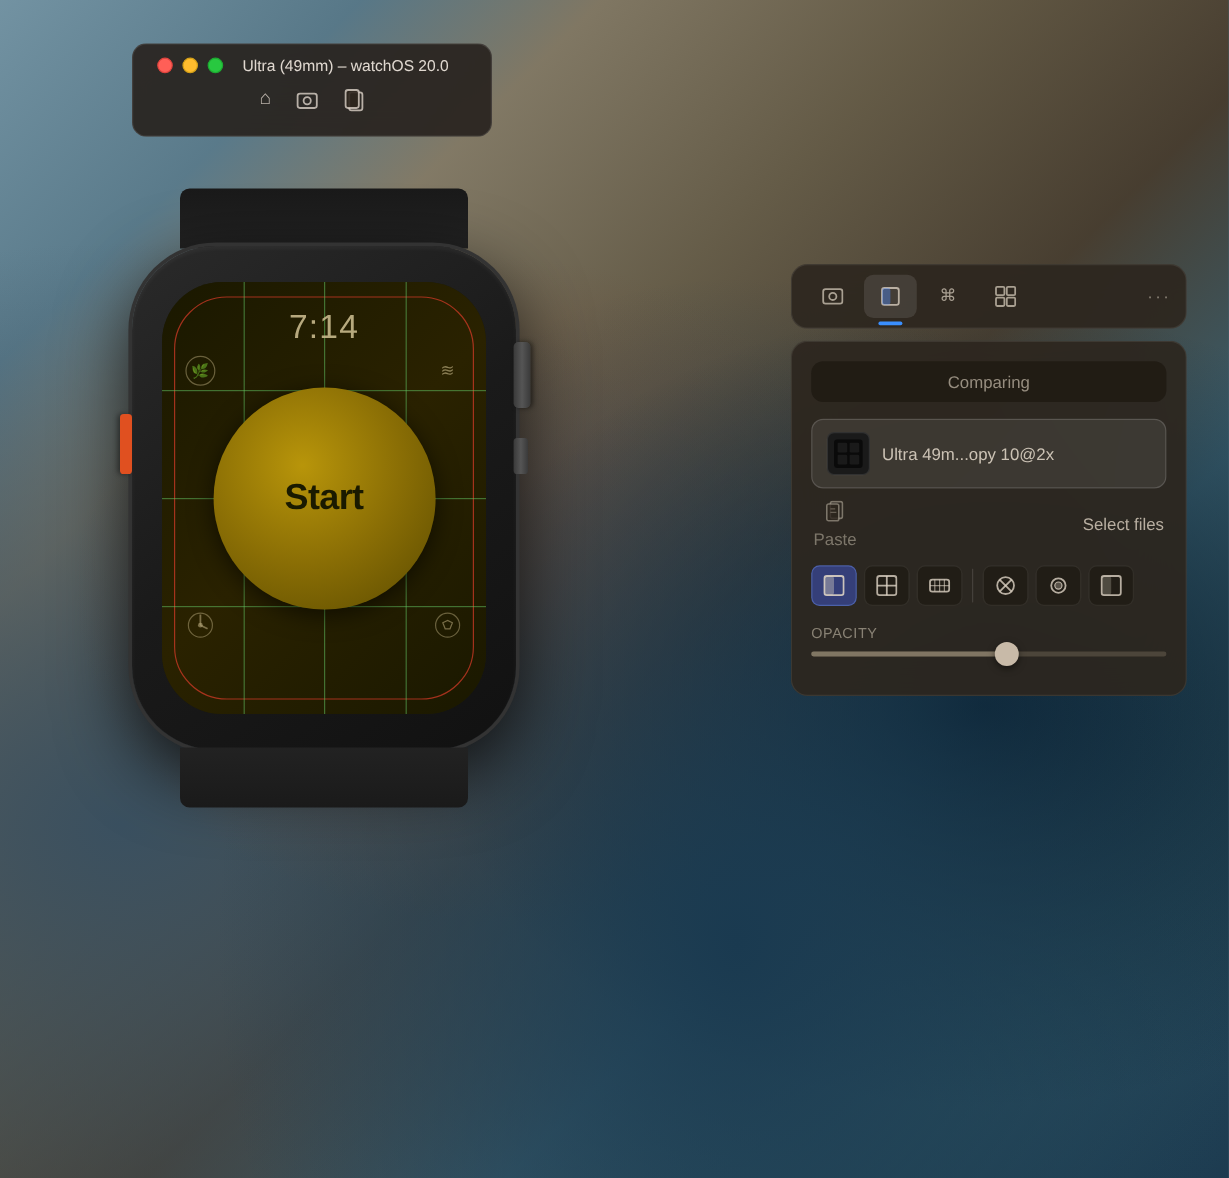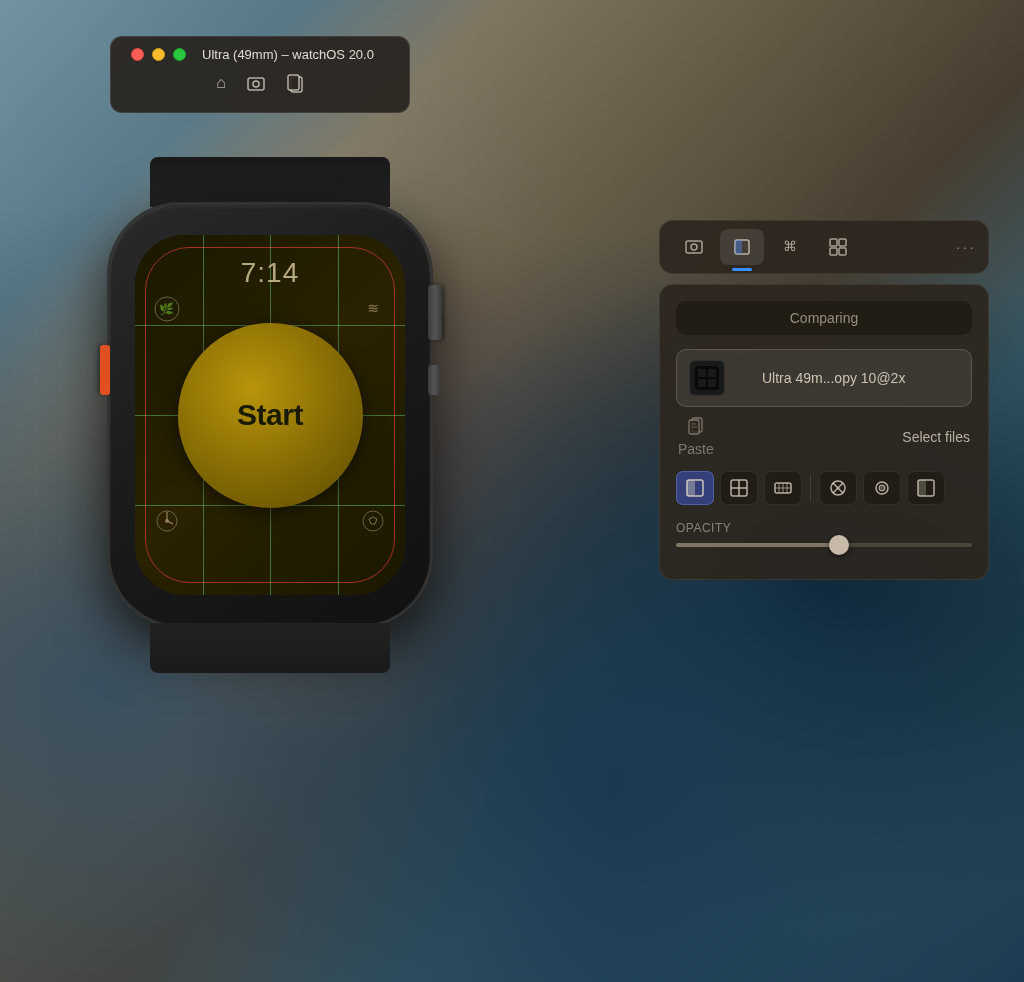--- a/index.html
+++ b/index.html
@@ -388,21 +388,20 @@
       border: 1px solid rgba(255,255,255,0.1);
       display: flex;
       align-items: center;
       justify-content: center;
     }
 
     .comparison-label {
       font-size: 14px;
       color: rgba(220, 210, 195, 0.9);
       font-weight: 500;
-      margin-left: 27px;
     }
 
     
     .paste-row {
       display: flex;
       align-items: center;
       justify-content: space-between;
       margin-bottom: 14px;
       padding: 0 2px;
     }

